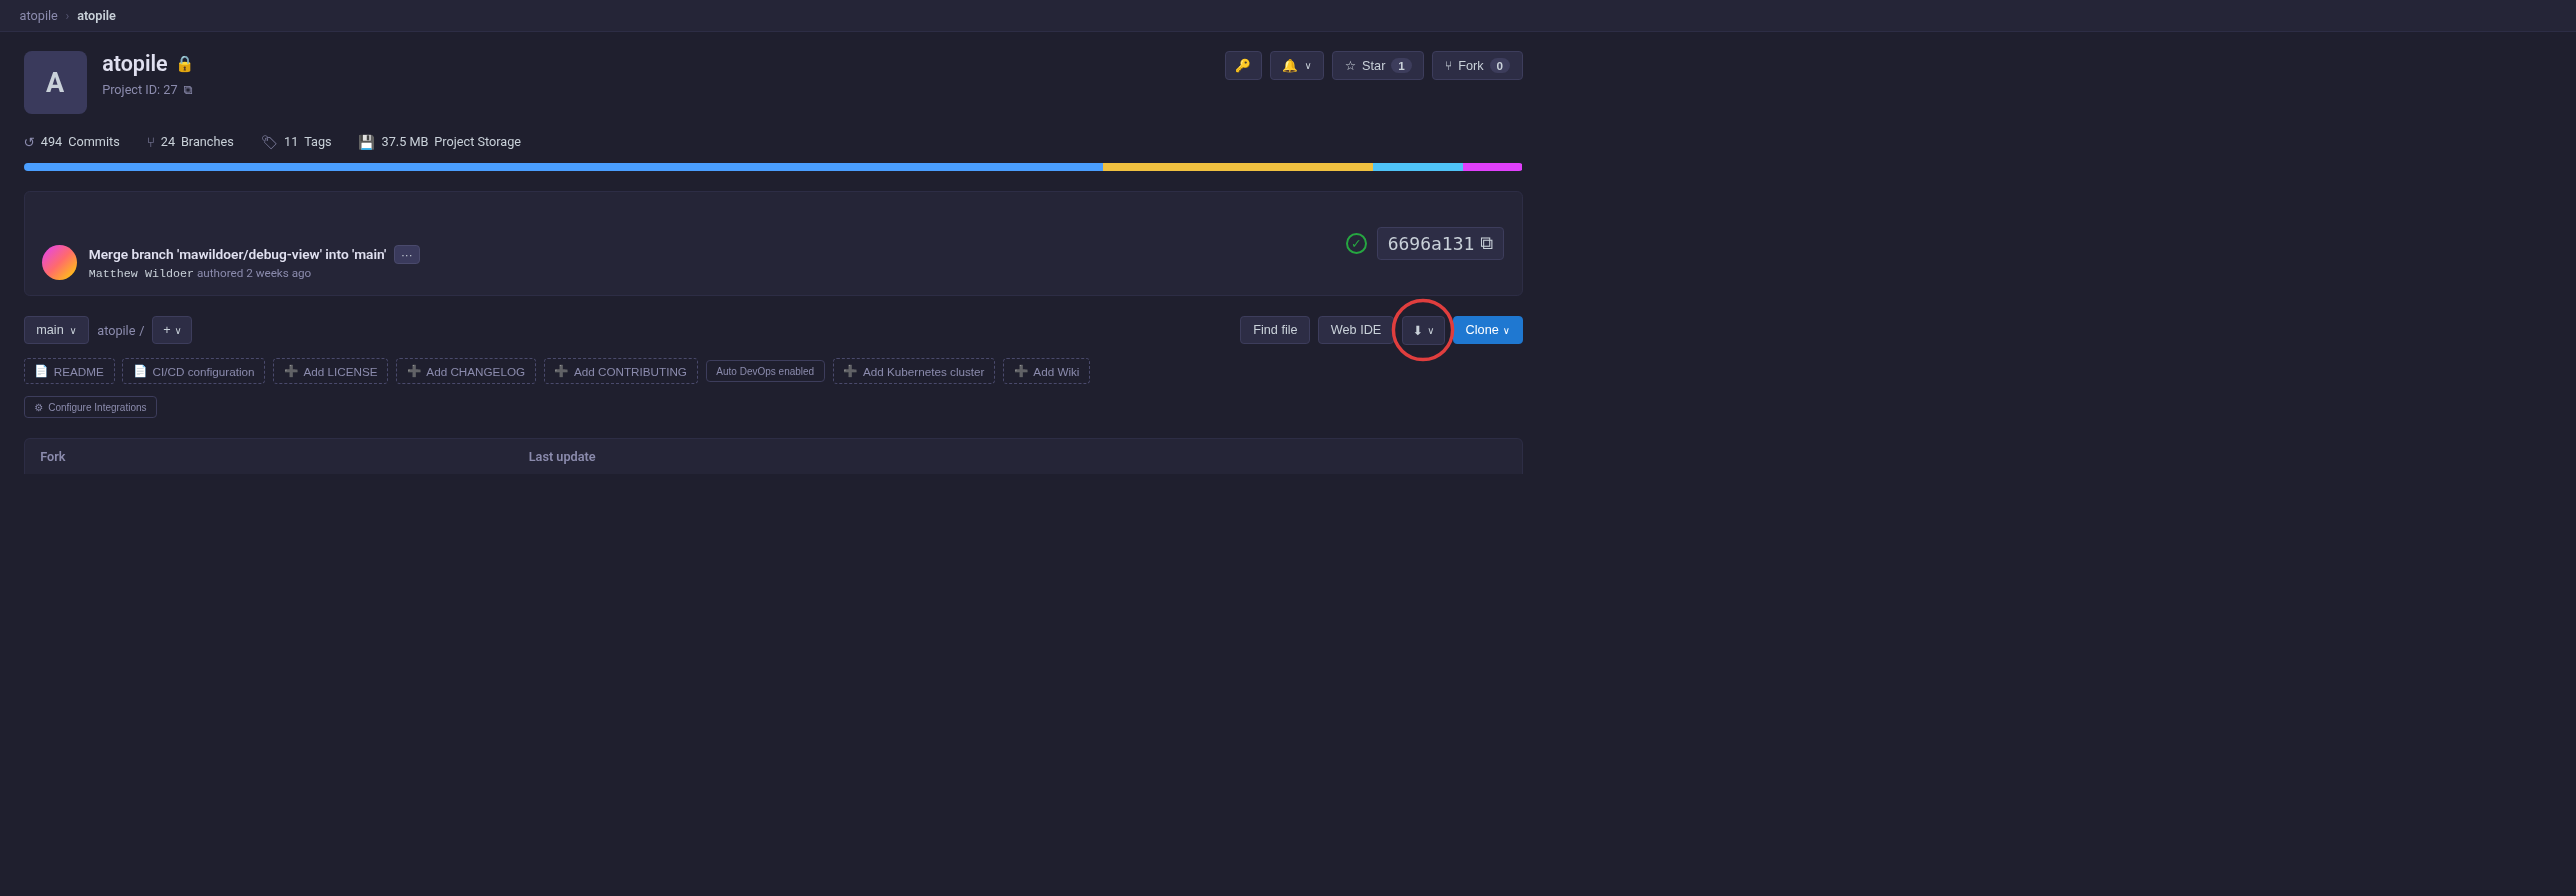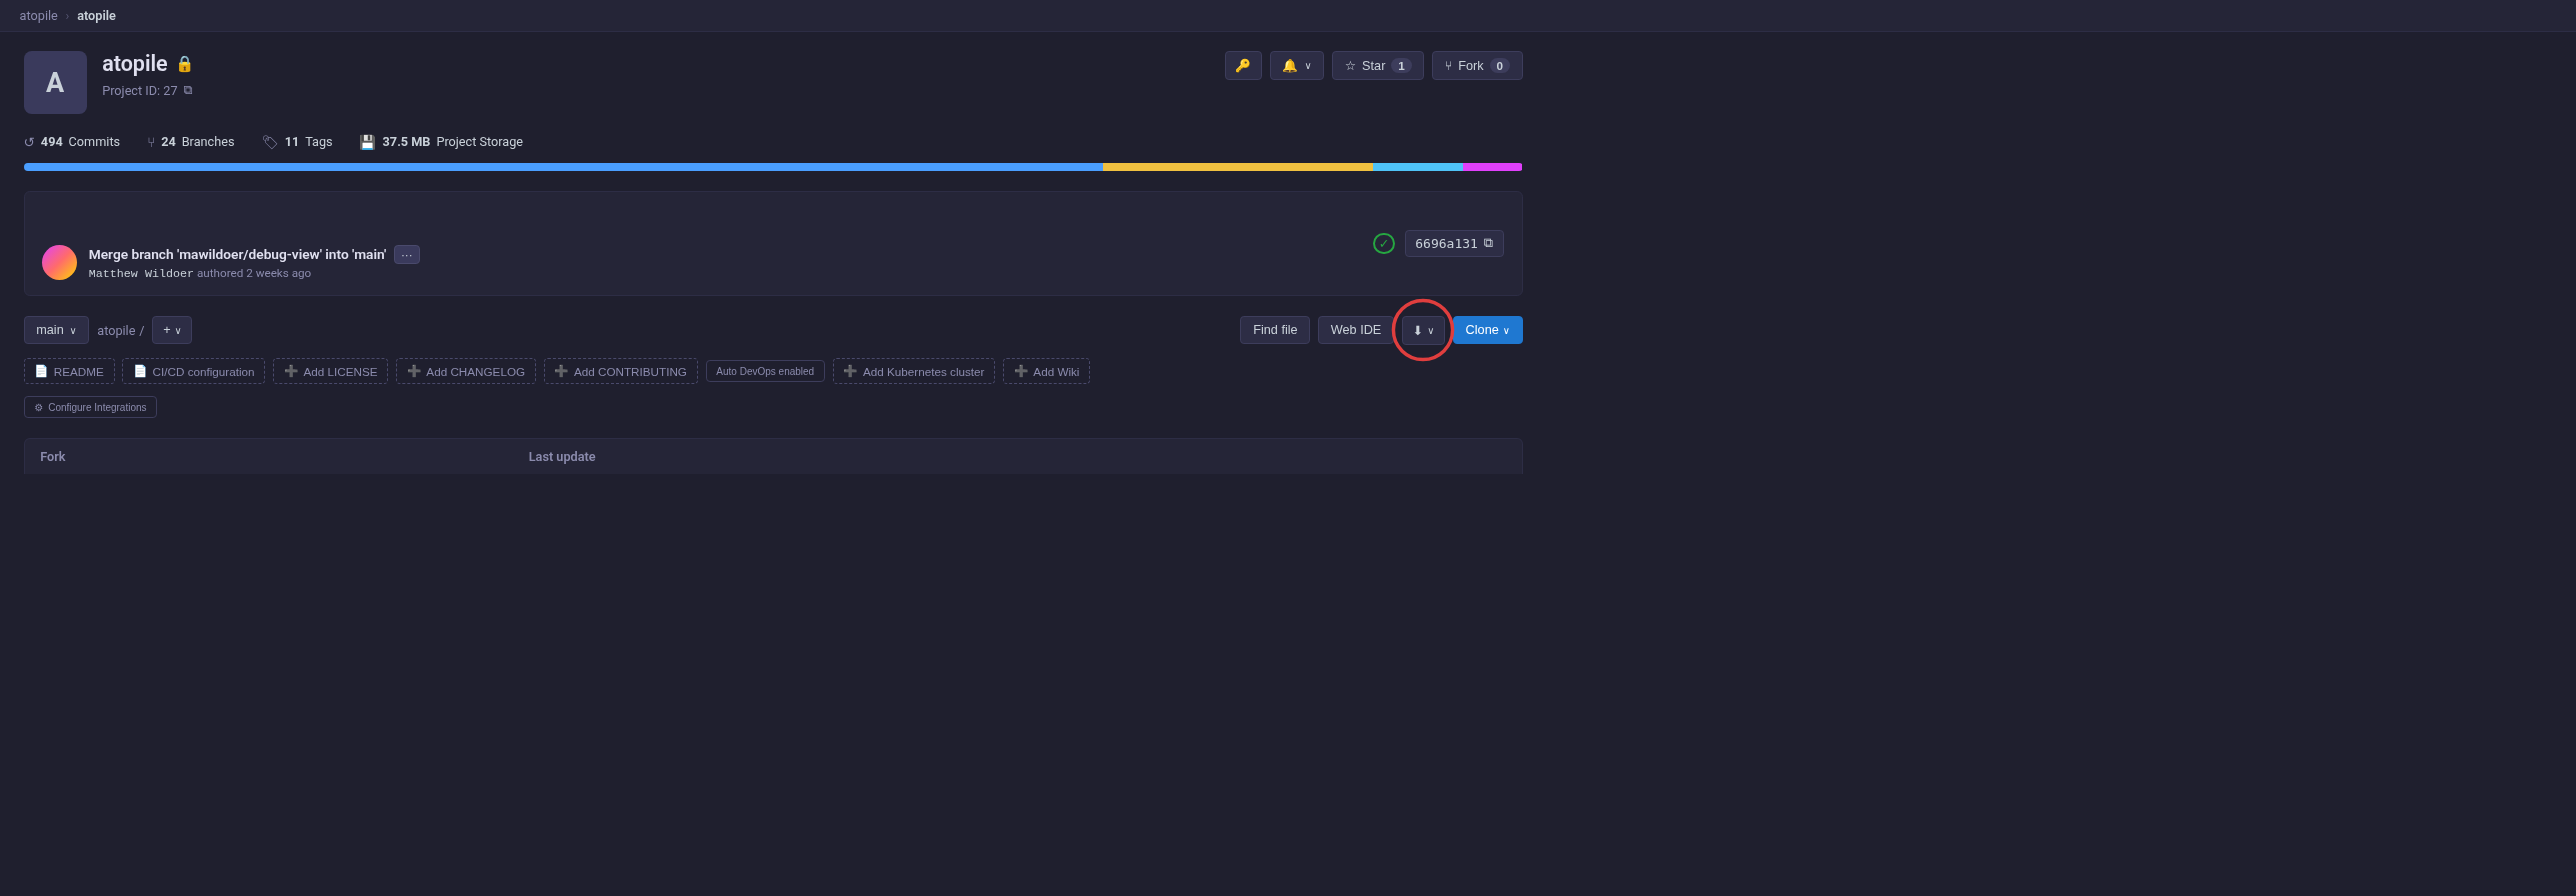--- a/index.html
+++ b/index.html
@@ -97,21 +97,21 @@
 
     .lock-icon {
       color: #8b8bad;
       font-size: 15.7px;
     }
 
     .project-id {
       color: #8b8bad;
       font-size: 12.7px;
       display: flex;
-      align-items: center;
+      align-items: flex-start;
       gap: 5.9px;
     }
 
     .copy-icon {
       color: #8b8bad;
       cursor: pointer;
       font-size: 12.7px;
     }
 
     
@@ -174,21 +174,21 @@
       font-size: 12.7px;
       cursor: pointer;
     }
 
     .stat-icon {
       color: #8b8bad;
       font-size: 13.7px;
     }
 
     .stat-count {
-      font-weight: 700;
+      font-weight: 400;
     }
 
     
     .language-bar {
       height: 7.8px;
       border-radius: 3.9px;
       display: flex;
       overflow: hidden;
       margin-bottom: 19.6px;
     }
@@ -273,21 +273,21 @@
       font-size: 12.7px;
     }
 
     .commit-hash-btn {
       background: #2d2d45;
       border: 1px solid #3d3d5c;
       color: #c9d1d9;
       padding: 4.9px 9.8px;
       border-radius: 3.9px;
       cursor: pointer;
-      font-size: 13px;
+      font-size: 18px;
       font-family: monospace;
       display: flex;
       align-items: center;
       gap: 5.9px;
     }
 
     
     .repo-toolbar {
       display: flex;
       align-items: center;

